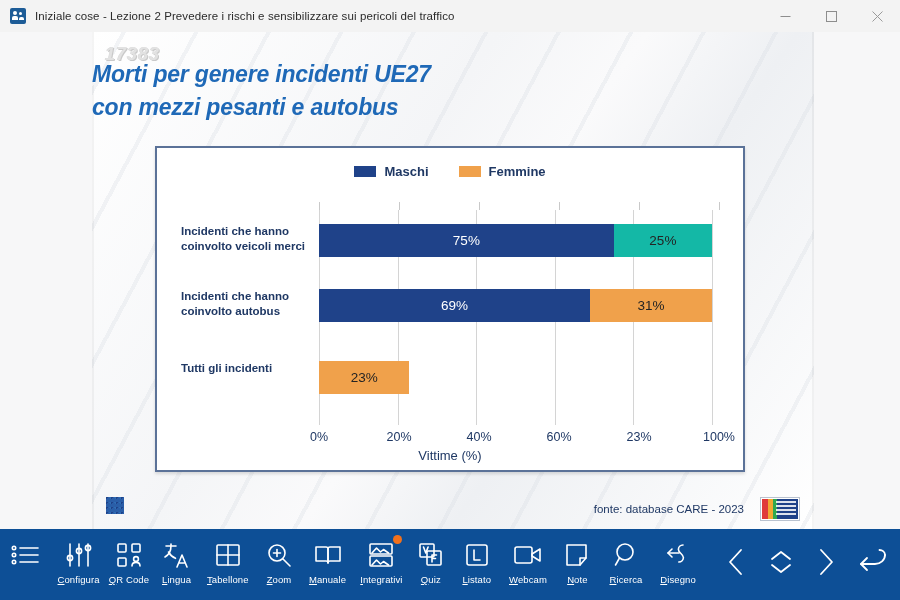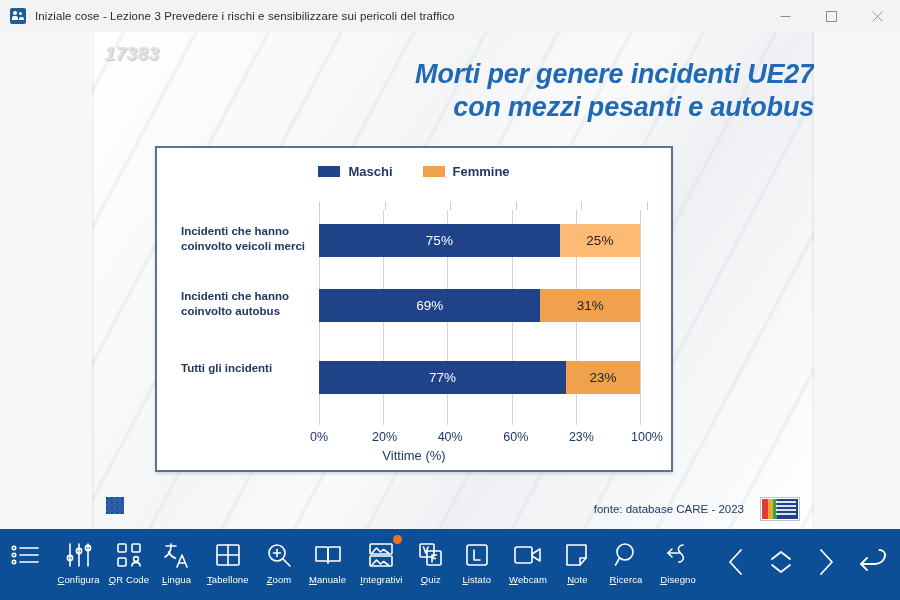--- a/index.html
+++ b/index.html
@@ -55,29 +55,29 @@
   .slide-num{
     position:absolute;left:13px;top:12px;
     font-size:18px;font-weight:bold;font-style:italic;
     color:#e2e2e2;
     text-shadow:1px 1px 0 #c9c9c9, -0.5px -0.5px 0 #d9d9d9;
     letter-spacing:1px;
   }
 
   .slide-title{
     position:absolute;left:0;top:26px;width:722px;
-    text-align:right;
-    font-size:27px;line-height:33px;font-weight:bold;font-style:italic;
+    text-align:left;
+    font-size:23px;line-height:33px;font-weight:bold;font-style:italic;
     color:#1f69b7;letter-spacing:-0.2px;
   }
   .slide-title .l2{display:block;}
 
   
   .chart{
-    position:absolute;left:63px;top:114px;width:518px;height:326px;
+    position:absolute;left:63px;top:114px;width:590px;height:326px;
     background:#ffffff;border:2.5px solid #5b7298;
     box-shadow:0 2px 3px rgba(0,0,0,.13);
     box-sizing:border-box;
   }
   .legend{
     position:absolute;left:0;top:16px;width:100%;
     display:flex;justify-content:center;align-items:center;gap:30px;
   }
   .legend-item{display:flex;align-items:center;gap:8px;}
   .legend-swatch{width:22px;height:11px;display:block;}
@@ -178,21 +178,21 @@
 
 <div id="app">
 
   <div class="titlebar">
     <div class="tb-icon">
       <span class="p1"></span>
         <span class="p2"></span>
         <span class="b1"></span>
         <span class="b2"></span>
     </div>
-    <div class="tb-title">Iniziale cose - Lezione 3 Prevedere i rischi e sensibilizzare sui pericoli del traffico</div>
+    <div class="tb-title">Iniziale cose - Lezione 2 Prevedere i rischi e sensibilizzare sui pericoli del traffico</div>
     <div class="tb-controls">
       <div class="tb-btn">
         <svg width="11" height="11" viewBox="0 0 11 11">
           <line x1="0.5" y1="5.5" x2="10.5" y2="5.5" stroke="#8d8d8d" stroke-width="1"></line>
         </svg>
       </div>
       <div class="tb-btn">
         <svg width="11" height="11" viewBox="0 0 11 11">
           <rect x="0.5" y="0.5" width="10" height="10" fill="none" stroke="#8d8d8d" stroke-width="1"></rect>
         </svg>
@@ -251,36 +251,33 @@
         <div class="gridline first" style="left: 0%;"></div>
             <div class="gridline" style="left: 20%;"></div>
             <div class="gridline" style="left: 40%;"></div>
             <div class="gridline" style="left: 60%;"></div>
             <div class="gridline" style="left: 80%;"></div>
             <div class="gridline" style="left: 100%;"></div>
             <div class="bar-row" style="top: 14px;">
               <div class="bar-seg male" style="width: 75%; background: rgb(31, 66, 137);">
                 <span class="bar-val">75%</span>
               </div>
-              <div class="bar-seg female" style="width: 25%; background: #fdba74;">
+              <div class="bar-seg female" style="width: 25%; background: #14b8a6;">
                 <span class="bar-val">25%</span>
               </div>
             </div>
             <div class="bar-row" style="top: 79px;">
               <div class="bar-seg male" style="width: 69%; background: rgb(31, 66, 137);">
                 <span class="bar-val">69%</span>
               </div>
               <div class="bar-seg female" style="width: 31%; background: rgb(240, 161, 75);">
                 <span class="bar-val">31%</span>
               </div>
             </div>
             <div class="bar-row" style="top: 151px;">
-              <div class="bar-seg male" style="width: 77%; background: rgb(31, 66, 137);">
-                <span class="bar-val">77%</span>
-              </div>
               <div class="bar-seg female" style="width: 23%; background: rgb(240, 161, 75);">
                 <span class="bar-val">23%</span>
               </div>
             </div>
           </div>
 
         <div class="xaxis" id="xaxis">
             <div class="xtick" style="left: 0%;">0%</div>
             <div class="xtick" style="left: 20%;">20%</div>
             <div class="xtick" style="left: 40%;">40%</div>

